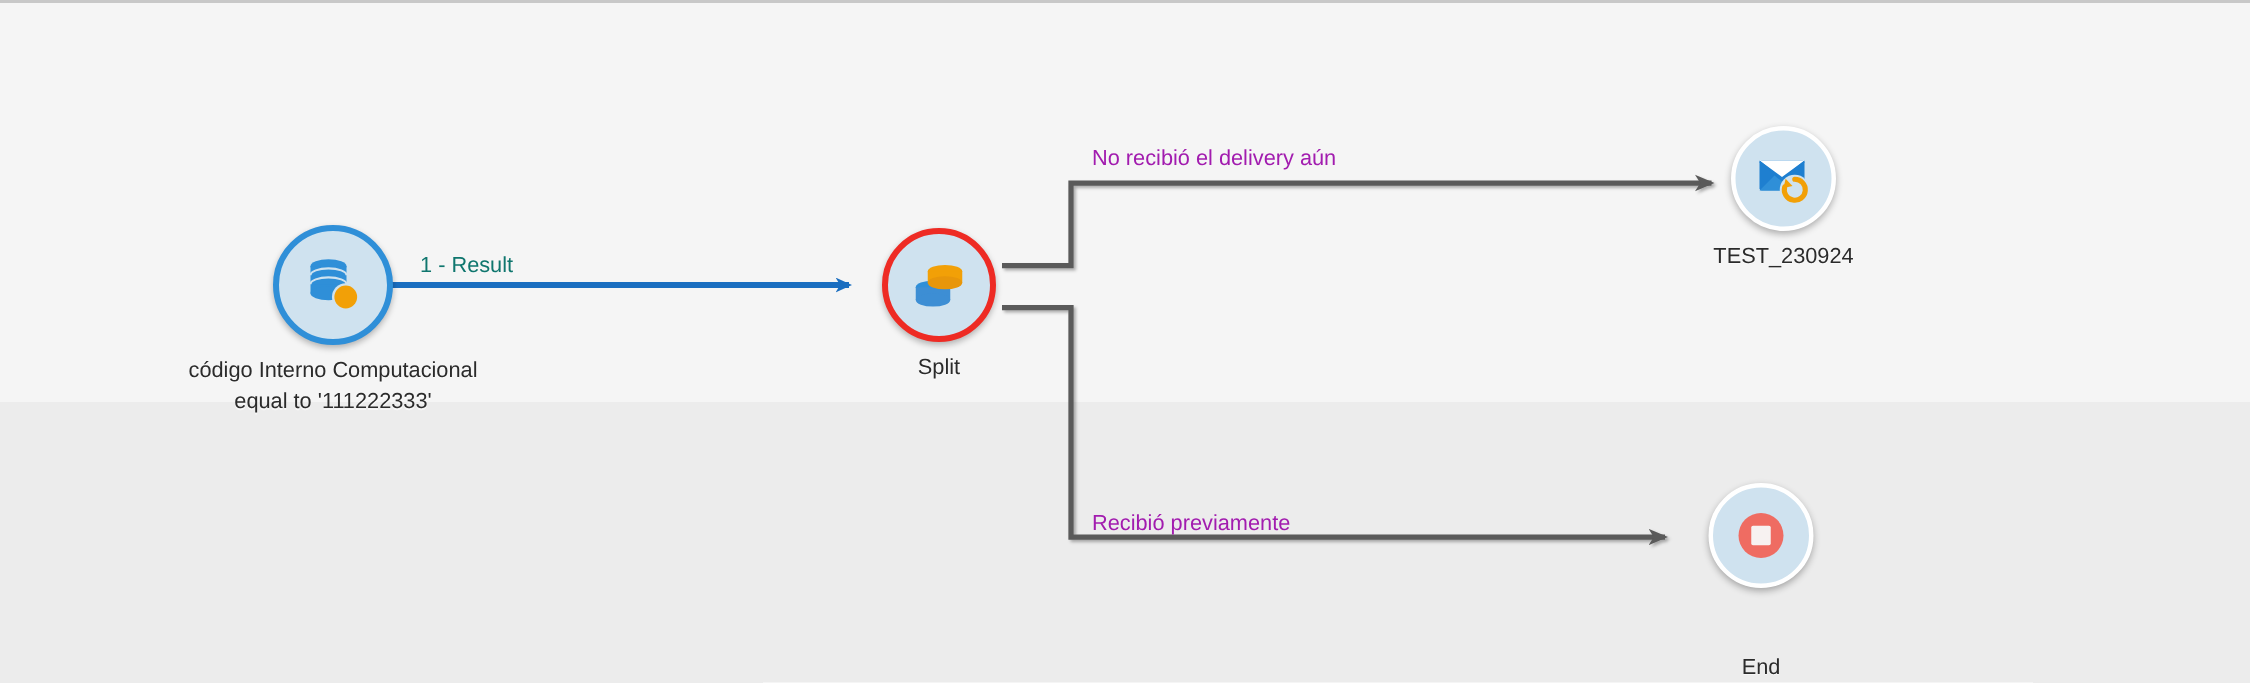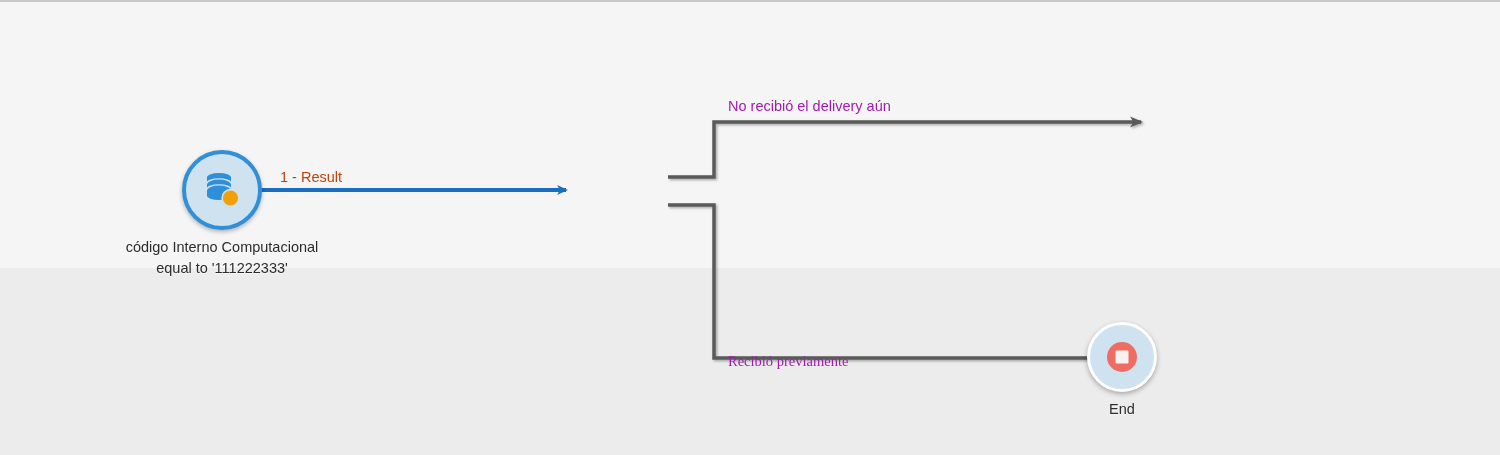--- a/index.html
+++ b/index.html
@@ -90,37 +90,37 @@
     text-align: center;
     line-height: 1.42;
     white-space: pre;
     text-shadow: 0 1px 0 rgba(255,255,255,0.6);
   }
 
   
   #node-query   { left: 100px; top: 148px; width: 244px; justify-content: space-between; }
   #node-split   { left: 558px; top: 150px; width: 136px; }
   #node-test    { left: 1108px; top: 82px;  width: 162px; }
-  #node-end     { left: 1048px; top: 320px; width: 148px; }
+  #node-end     { left: 1100px; top: 320px; width: 148px; gap: 36px; }
 
   
   .edge-label {
     position: absolute;
     font-size: 14.5px;
     color: #a21caf;
     white-space: nowrap;
   }
   #label-result {
-    color: #c2410c;
+    color: #0f766e;
     font-size: 14.5px;
     left: 280px;
     top: 167px;
   }
   #label-no-recibio { left: 728px; top: 96px; }
-  #label-recibio    { left: 728px; top: 351px; font-family: Liberation Serif, serif; }
+  #label-recibio    { left: 728px; top: 339px; }
 </style>
 </head>
 <body>
 
 <div id="canvas">
 
   <div class="band-top"></div>
   <div class="band-bottom"></div>
 
   <svg id="edges" viewBox="0 0 1500 455" xmlns="http://www.w3.org/2000/svg">
@@ -170,21 +170,52 @@
         <ellipse cx="19" cy="27.5" rx="12" ry="4.6" fill="#2f8fd8"></ellipse>
 
         <circle cx="30.5" cy="30" r="9.2" fill="#cfe2ef"></circle>
         <circle cx="30.5" cy="30" r="7.6" fill="#f2a007"></circle>
       </svg>
     </div>
     <div class="node-label">código Interno Computacional
 equal to '111222333'</div>
   </div>
 
-
+  <div class="node" id="node-split">
+    <div class="node-circle ring-red">
+      <svg width="42" height="42" viewBox="0 0 42 42">
+
+        <ellipse cx="17" cy="22.5" rx="11.5" ry="4.4" fill="#2f8fd8"></ellipse>
+        <rect x="5.5" y="22.5" width="23" height="8.5" fill="#3d8ed4"></rect>
+        <ellipse cx="17" cy="31" rx="11.5" ry="4.4" fill="#3d8ed4"></ellipse>
+
+        <ellipse cx="25" cy="12" rx="11.5" ry="4.4" fill="#f2a007"></ellipse>
+        <rect x="13.5" y="12" width="23" height="7.5" fill="#f2a007"></rect>
+        <ellipse cx="25" cy="19.5" rx="11.5" ry="4.4" fill="#e8960a"></ellipse>
+      </svg>
+    </div>
+    <div class="node-label">Split</div>
+  </div>
+
+  <div class="node" id="node-test">
+    <div class="node-circle ring-white">
+      <svg width="42" height="42" viewBox="0 0 42 42">
+
+        <rect x="5" y="9" width="30" height="20" rx="1.5" fill="#1e7fd0"></rect>
+        <path d="M5,9 L20,21 L35,9 Z" fill="#ffffff"></path>
+        <path d="M5,9 L20,20 L35,9 L35,10.5 L20,21.5 L5,10.5 Z" fill="#1e7fd0"></path>
+        <path d="M5,29 L15,19 L20,23 L25,19 L35,29 Z" fill="#2f8fd8"></path>
+
+        <circle cx="28.5" cy="28.5" r="10" fill="#cfe2ef"></circle>
+        <path d="M28.5,21.5 A7,7 0 1,1 21.8,26.6" fill="none" stroke="#f2a007" stroke-width="3.4" stroke-linecap="round"></path>
+        <path d="M22.4,21.2 L21.0,27.4 L27.0,26.0 Z" fill="#f2a007"></path>
+      </svg>
+    </div>
+    <div class="node-label">TEST_230924</div>
+  </div>
 
   <div class="node" id="node-end">
     <div class="node-circle ring-white">
       <svg width="40" height="40" viewBox="0 0 40 40">
         <circle cx="20" cy="20" r="15" fill="#ef6c62"></circle>
         <rect x="13.5" y="13.5" width="13" height="13" rx="1.2" fill="#f7f2f1"></rect>
       </svg>
     </div>
     <div class="node-label">End</div>
   </div>

